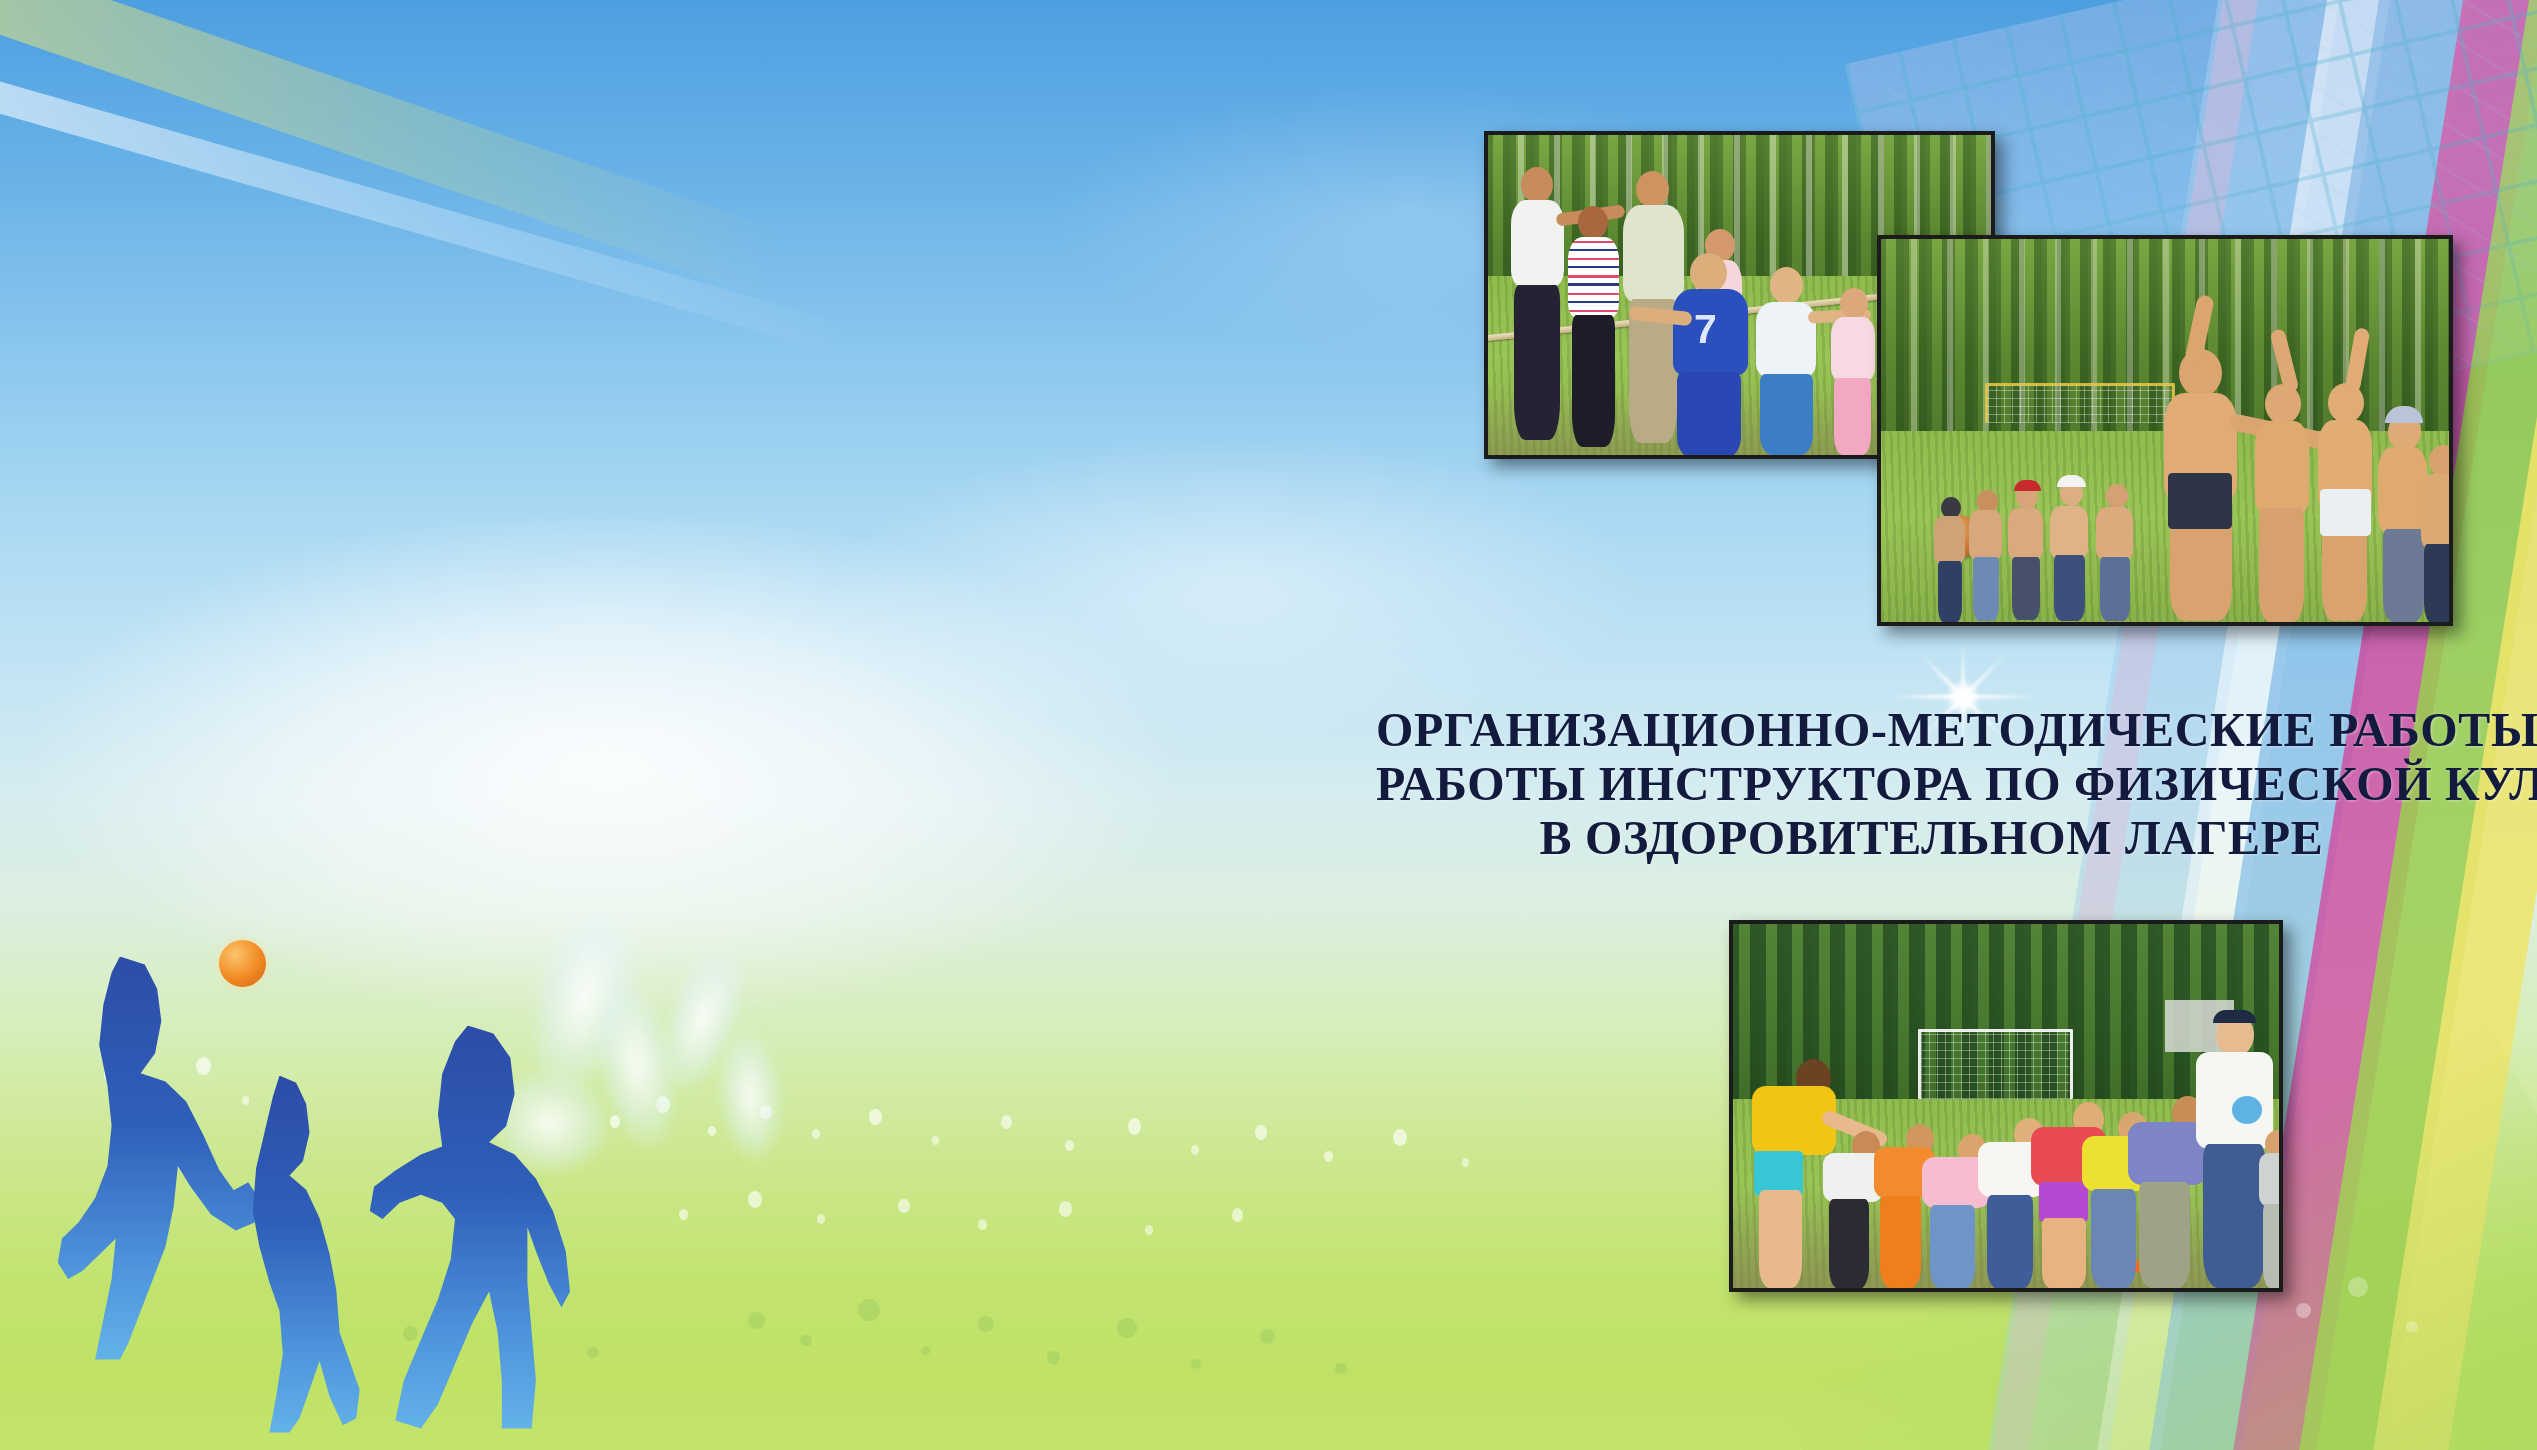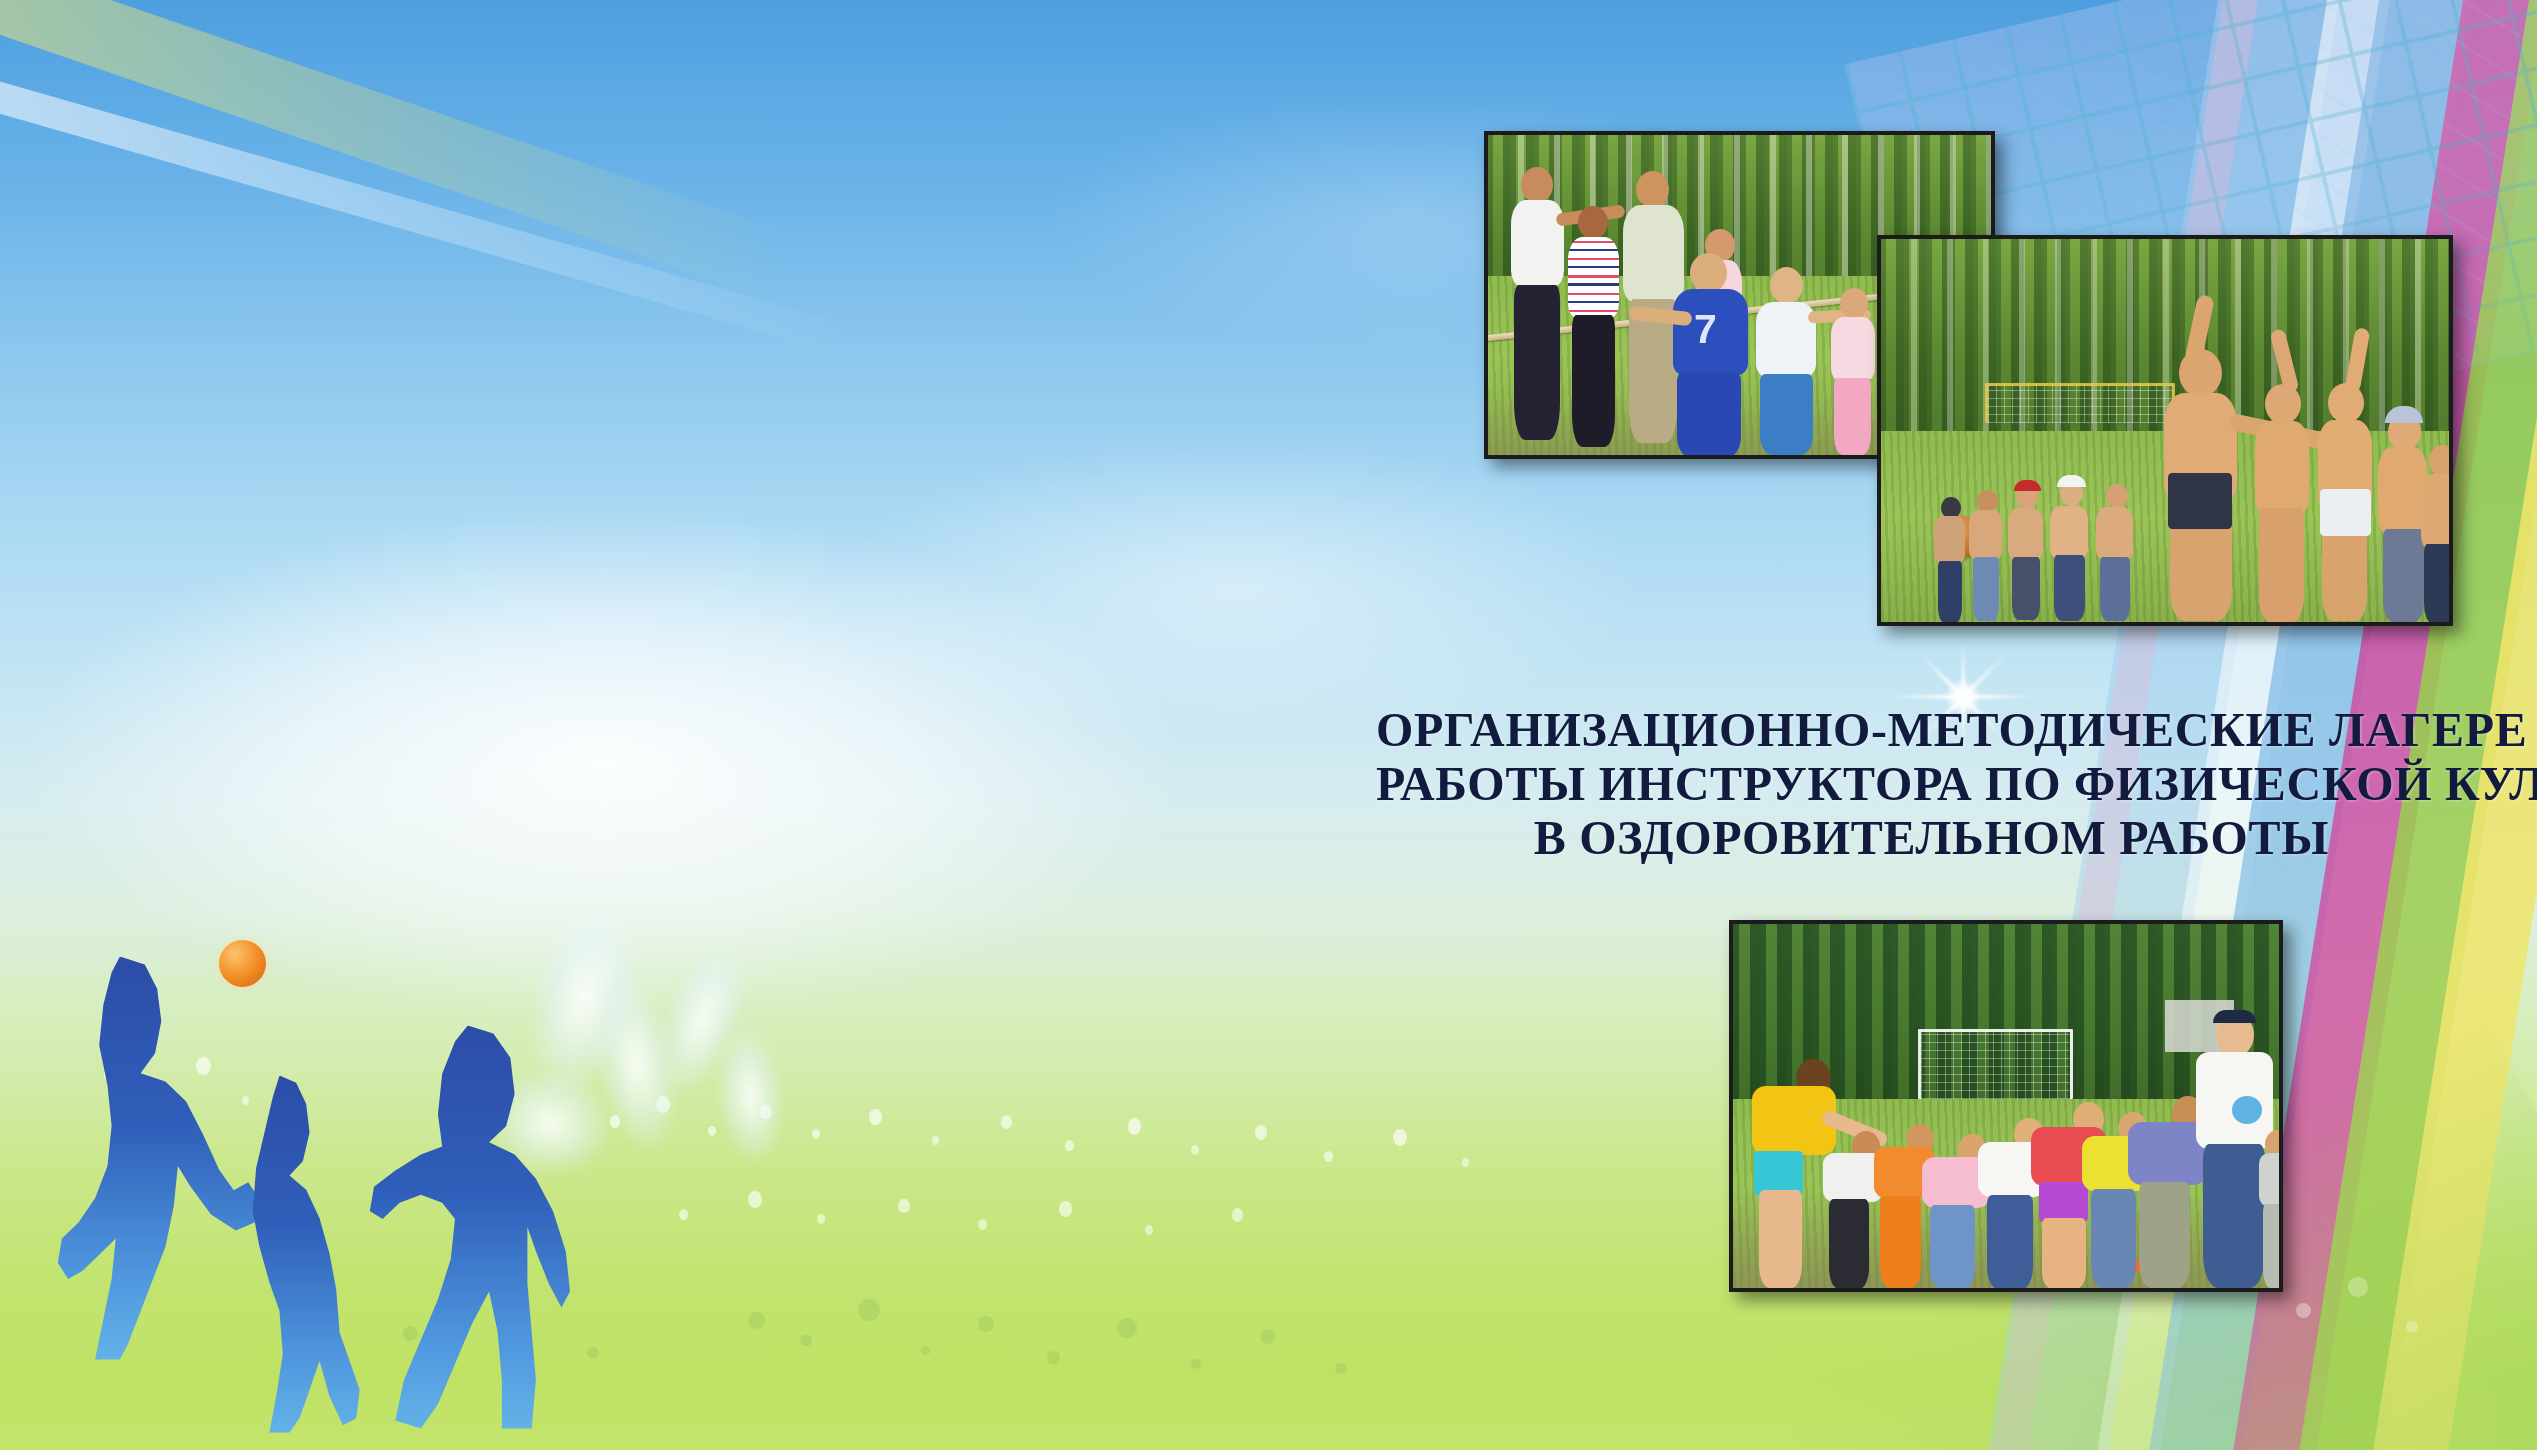--- a/index.html
+++ b/index.html
@@ -557,19 +557,19 @@
              80% 64%, 82% 76%, 84% 88%, 82% 100%, 68% 100%,
              68% 88%, 66% 76%, 62% 66%,
              54% 74%, 46% 84%, 38% 94%, 30% 100%, 18% 98%,
              22% 88%, 30% 78%, 38% 68%, 44% 58%, 46% 48%,
              40% 44%, 30% 42%, 20% 44%, 12% 48%, 6% 46%, 8% 40%,
              18% 36%, 30% 32%, 40% 30%,
              38% 22%, 40% 12%, 46% 4%);"></div>
   </div>
 
   <div id="title">
-    <span class="tline">ОРГАНИЗАЦИОННО-МЕТОДИЧЕСКИЕ ЛАГЕРЕ</span>
+    <span class="tline">ОРГАНИЗАЦИОННО-МЕТОДИЧЕСКИЕ РАБОТЫ</span>
     <span class="tline">РАБОТЫ ИНСТРУКТОРА ПО ФИЗИЧЕСКОЙ КУЛЬТУРЕ</span>
-    <span class="tline">В ОЗДОРОВИТЕЛЬНОМ РАБОТЫ</span>
+    <span class="tline">В ОЗДОРОВИТЕЛЬНОМ ЛАГЕРЕ</span>
   </div>
 
 </div>
 
 
 </body></html>

